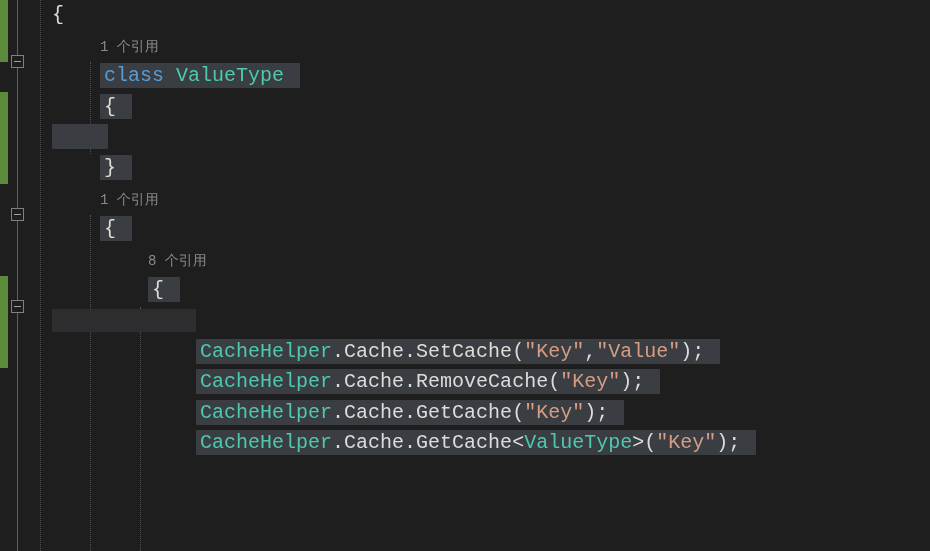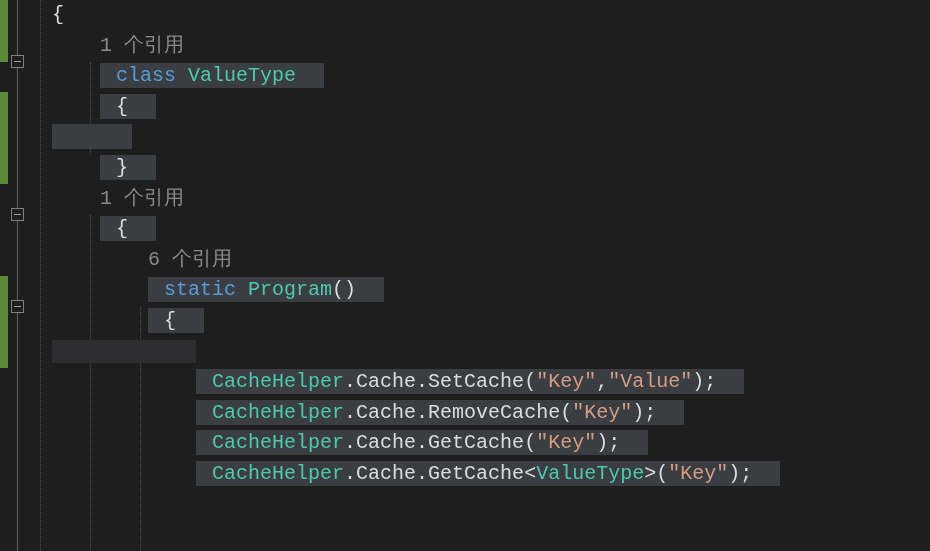--- a/index.html
+++ b/index.html
@@ -75,29 +75,29 @@
     }
     .indent-guide {
       position: absolute;
       top: 0;
       bottom: 0;
       width: 0;
       border-left: 1px dotted #505050;
     }
     .codelens {
       color: #8a8a8a;
-      font-size: 20px;
+      font-size: 14px;
     }
     .kw { color: #569cd6; }
     .type { color: #4ec9b0; }
     .str { color: #d69d85; }
     .plain { color: #dcdcdc; }
     .hl {
       background: #3a3d41;
-      padding: 1px 16px;
+      padding: 1px 4px;
     }
     .hl-dark {
       background: #2d2d30;
     }
   </style>
 </head>
 <body>
 
 <div class="editor">
   <div class="marker-col">
@@ -130,23 +130,22 @@
 
     <div class="line">  <span class="hl">    </span></div>
 
     <div class="line">      <span class="hl"><span class="plain">}</span> </span></div>
 
     <div class="line">      <span class="codelens">1 个引用</span></div>
 
 
     <div class="line">      <span class="hl"><span class="plain">{</span> </span></div>
 
-    <div class="line">          <span class="codelens">6 个引用</span></div>
+    <div class="line">          <span class="codelens">8 个引用</span></div>
 
-    <div class="line">          <span class="hl"><span class="kw">static</span> <span class="type">Program</span><span class="plain">()</span> </span></div>
 
     <div class="line">          <span class="hl"><span class="plain">{</span> </span></div>
 
     <div class="line">  <span class="hl-dark">            </span></div>
 
     <div class="line">              <span class="hl"><span class="type">CacheHelper</span><span class="plain">.</span><span class="plain">Cache</span><span class="plain">.</span><span class="plain">SetCache</span><span class="plain">(</span><span class="str">"Key"</span><span class="plain">,</span><span class="str">"Value"</span><span class="plain">)</span><span class="plain">;</span> </span></div>
 
     <div class="line">              <span class="hl"><span class="type">CacheHelper</span><span class="plain">.</span><span class="plain">Cache</span><span class="plain">.</span><span class="plain">RemoveCache</span><span class="plain">(</span><span class="str">"Key"</span><span class="plain">)</span><span class="plain">;</span> </span></div>
 
     <div class="line">              <span class="hl"><span class="type">CacheHelper</span><span class="plain">.</span><span class="plain">Cache</span><span class="plain">.</span><span class="plain">GetCache</span><span class="plain">(</span><span class="str">"Key"</span><span class="plain">)</span><span class="plain">;</span> </span></div>

